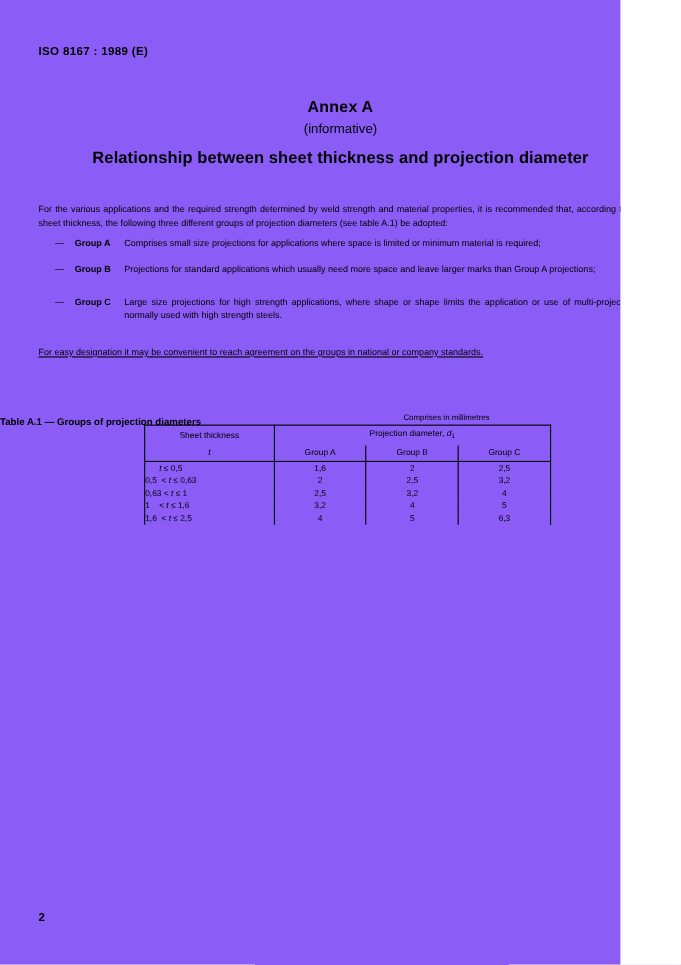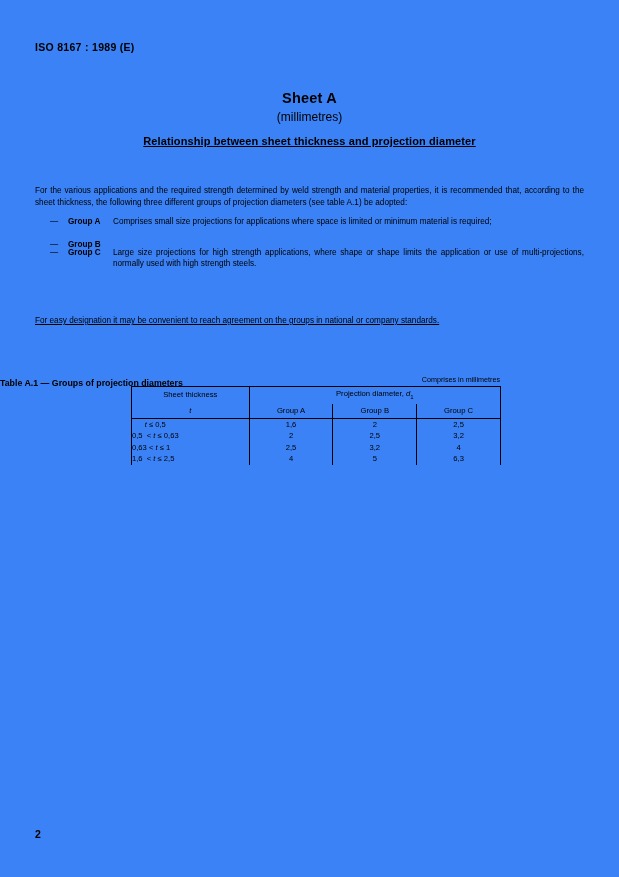--- a/index.html
+++ b/index.html
@@ -6,23 +6,23 @@
     margin: 0;
     padding: 0;
     background: #ffffff;
   }
   body {
     font-family: "Liberation Sans", sans-serif;
     color: #000000;
   }
   #page {
     position: relative;
-    width: 619px;
+    width: 564px;
     height: 877px;
-    background: #3b82f6;
+    background: #8b5cf6;
     overflow: hidden;
   }
 
   
   .doc-header {
     position: absolute;
     left: 35px;
     top: 41px;
     font-size: 10.5px;
     font-weight: bold;
@@ -48,24 +48,23 @@
     text-align: center;
     font-size: 12px;
     font-weight: normal;
   }
   .annex-heading {
     position: absolute;
     left: 0;
     top: 135px;
     width: 619px;
     text-align: center;
-    font-size: 11px;
+    font-size: 15px;
     font-weight: bold;
     letter-spacing: 0.1px;
-    text-decoration: underline;
   }
 
   
   .body-block {
     position: absolute;
     left: 35px;
     width: 549px;
     font-size: 8.2px;
     line-height: 11.6px;
     text-align: justify;
@@ -194,37 +193,38 @@
     font-weight: bold;
   }
 </style>
 </head>
 <body>
 
 <div id="page">
 
   <div class="doc-header">ISO 8167 : 1989 (E)</div>
 
-  <div class="annex-title">Sheet A</div>
-  <div class="annex-sub">(millimetres)</div>
+  <div class="annex-title">Annex A</div>
+  <div class="annex-sub">(informative)</div>
   <div class="annex-heading">Relationship between sheet thickness and projection diameter</div>
 
   <div class="body-block intro-para">For the various applications and the required strength determined by weld strength and material properties, it is recommended that, according to the sheet thickness, the following three different groups of projection diameters (see table A.1) be adopted:</div>
 
   <div class="group-list">
 
     <div class="group-item">
       <span class="dash">—</span>
       <span class="gname">Group A</span>
       <span>Comprises small size projections for applications where space is limited or minimum material is required;</span>
     </div>
 
     <div class="group-item spaced">
       <span class="dash">—</span>
       <span class="gname">Group B</span>
+      <span>Projections for standard applications which usually need more space and leave larger marks than Group A projections;</span>
     </div>
 
     <div class="group-item">
       <span class="dash">—</span>
       <span class="gname">Group C</span>
       <span>Large size projections for high strength applications, where shape or shape limits the application or use of multi-projections, normally used with high strength steels.</span>
     </div>
 
   </div>
 
@@ -268,20 +268,26 @@
           <td class="data-cell t-outer-right">3,2</td>
         </tr>
 
         <tr>
           <td class="range-cell t-outer-left t-inner-v"><span></span><span>0,63</span><span> &lt; </span><span class="var">t</span><span> ≤ </span><span>1</span></td>
           <td class="data-cell t-inner-v">2,5</td>
           <td class="data-cell t-inner-v">3,2</td>
           <td class="data-cell t-outer-right">4</td>
         </tr>
 
+        <tr>
+          <td class="range-cell t-outer-left t-inner-v"><span></span><span>1   </span><span> &lt; </span><span class="var">t</span><span> ≤ </span><span>1,6</span></td>
+          <td class="data-cell t-inner-v">3,2</td>
+          <td class="data-cell t-inner-v">4</td>
+          <td class="data-cell t-outer-right">5</td>
+        </tr>
 
         <tr>
           <td class="range-cell t-outer-left t-inner-v"><span></span><span>1,6 </span><span> &lt; </span><span class="var">t</span><span> ≤ </span><span>2,5</span></td>
           <td class="data-cell t-inner-v">4</td>
           <td class="data-cell t-inner-v">5</td>
           <td class="data-cell t-outer-right">6,3</td>
         </tr>
 
 
       </tbody>

